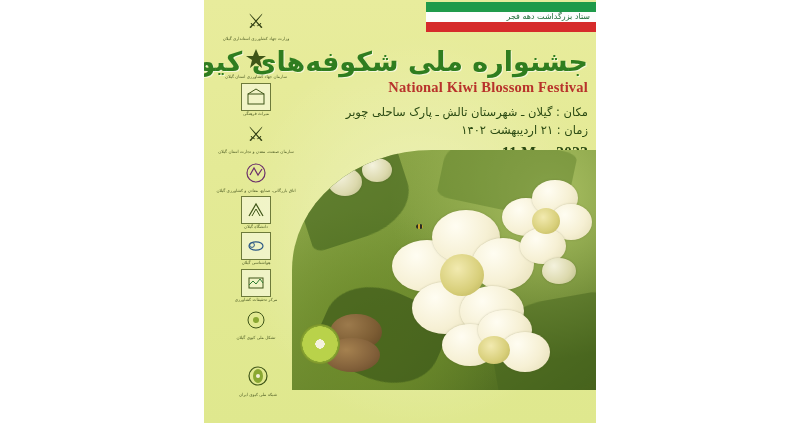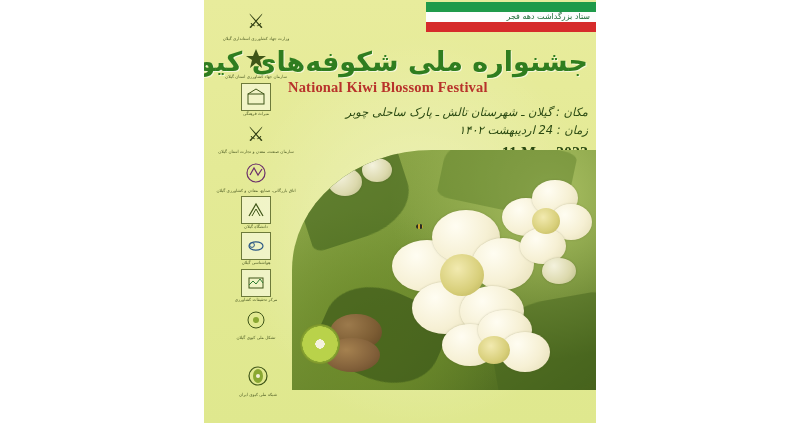--- a/index.html
+++ b/index.html
@@ -133,36 +133,35 @@
     text-shadow: 1px 1px 0 rgba(255,255,255,0.6);
     line-height: 1.15;
     white-space: nowrap;
   }
   .title-en {
     font-family: "Liberation Serif", serif;
     font-size: 14.5px;
     font-weight: bold;
     color: #b8322b;
     direction: ltr;
-    text-align: left;
+    text-align: right;
     margin-top: 2px;
     letter-spacing: 0.2px;
   }
   .meta-lines {
     margin-top: 8px;
     font-family: "DejaVu Sans", sans-serif;
     color: #2b4a12;
     font-size: 11.5px;
     line-height: 1.55;
     direction: rtl;
     text-align: right;
   }
   .meta-line {
     white-space: nowrap;
-    font-style: italic;
   }
   .date-en {
     direction: ltr;
     text-align: right;
     font-family: "Liberation Serif", serif;
     font-size: 16px;
     font-weight: bold;
     color: #2b4a12;
     margin-top: 1px;
   }
@@ -383,21 +382,21 @@
         <div class="logo-caption">تشکل ملی کیوی گیلان</div>
       </div>
 
     </div>
 
     <div class="headline-block">
       <div class="title-fa">جشنواره ملی شکوفه‌های کیوی</div>
       <div class="title-en">National Kiwi Blossom Festival</div>
       <div class="meta-lines">
         <div class="meta-line">مکان : گیلان ـ شهرستان تالش ـ پارک ساحلی چوبر</div>
-        <div class="meta-line">زمان : 24 اردیبهشت ۱۴۰۲</div>
+        <div class="meta-line">زمان : ۲۱ اردیبهشت ۱۴۰۲</div>
         <div class="date-en">11 May 2023</div>
         <div class="time-line">ساعت ۲ عصر</div>
       </div>
     </div>
 
     <div class="photo">
       <div class="leaf l1"></div>
       <div class="leaf l2"></div>
       <div class="leaf l3"></div>
       <div class="leaf l4"></div>

